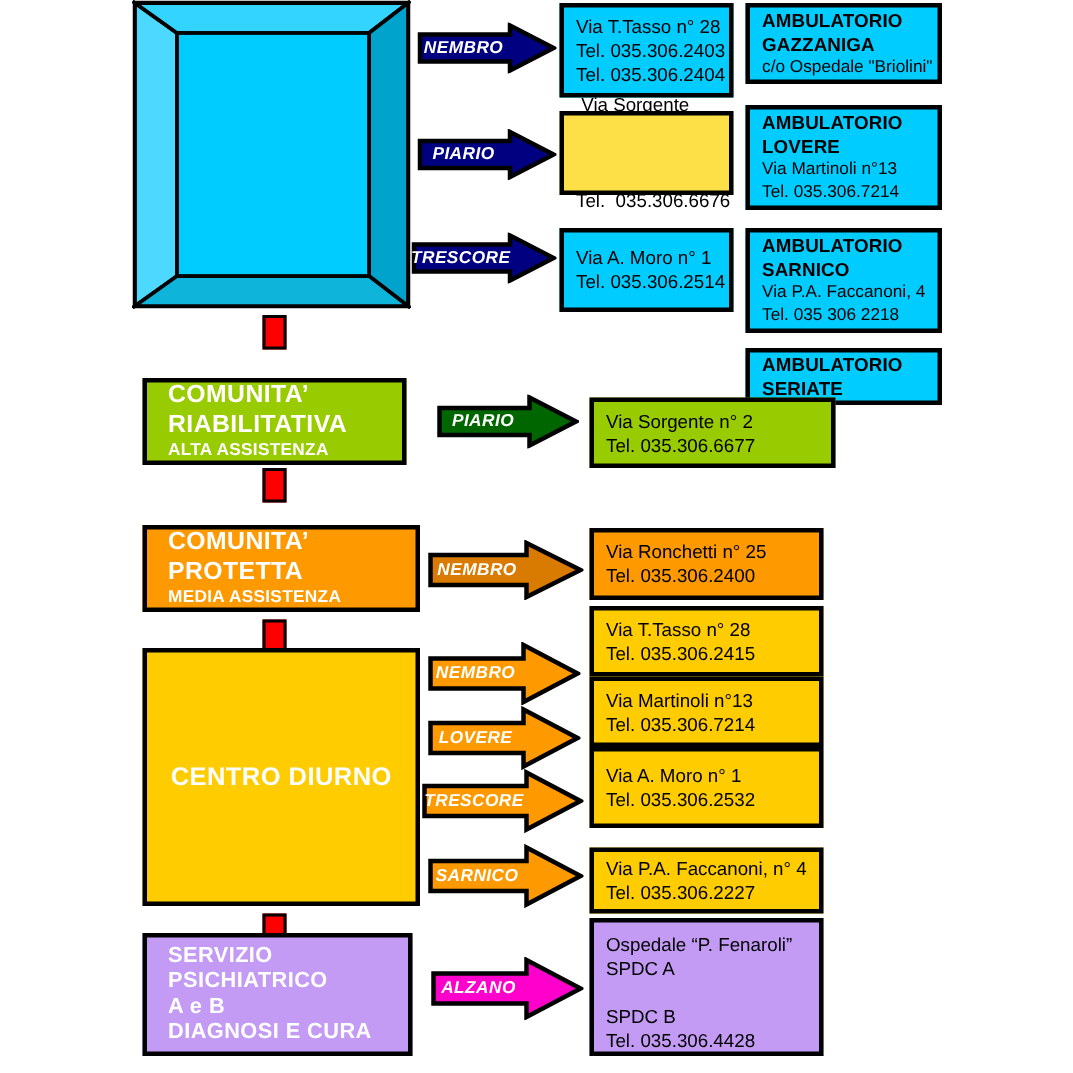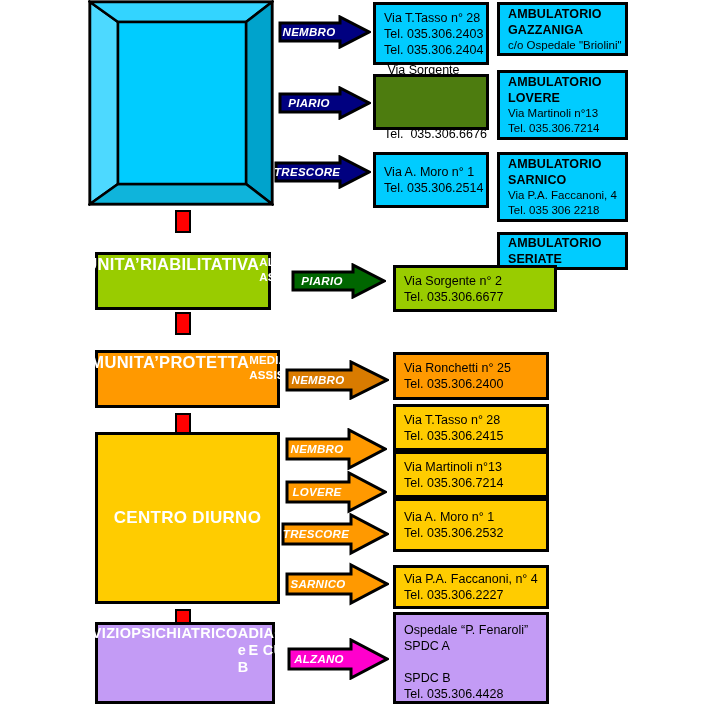--- a/index.html
+++ b/index.html
@@ -23,21 +23,21 @@
   .addr{font-size:12.5px;color:#000;font-weight:400;}
   .addr .ln{letter-spacing:0px;}
   .amb{font-size:12.5px;color:#000;}
   .amb .hd{font-weight:bold;font-size:12.5px;letter-spacing:.1px;}
   .amb .sub{font-weight:400;font-size:11.5px;}
 
   
   .cat{
     position:absolute;box-sizing:border-box;
     border:3px solid #000;
-    display:flex;flex-direction:row;justify-content:center;
+    display:flex;flex-direction:column;justify-content:center;
     padding-left:14px;
     color:#ffffff;
   }
   .cat .t1{font-weight:bold;font-size:16.5px;line-height:1.18;letter-spacing:.3px;}
   .cat .t2{font-weight:bold;font-size:11.5px;line-height:1.3;letter-spacing:.2px;}
 
   
   .cube{position:absolute;}
   .cube svg{display:block;}
   .cube .label{
@@ -103,21 +103,21 @@
     </svg>
     <div class="alab" style="width:66px;">TRESCORE</div>
   </div>
 
   <div class="box addr" style="left:373px;top:2px;width:116px;height:63px;background:#00CCFF;">
     <span class="ln">Via T.Tasso n° 28</span>
     <span class="ln">Tel. 035.306.2403</span>
     <span class="ln">Tel. 035.306.2404</span>
   </div>
 
-  <div class="box addr" style="left:373px;top:74px;width:116px;height:56px;background:#4d7c0f;gap:48px;">
+  <div class="box addr" style="left:373px;top:74px;width:116px;height:56px;background:#fde047;gap:48px;">
     <span class="ln"> Via Sorgente</span>
     <span class="ln">Tel.  035.306.6676</span>
   </div>
 
   <div class="box addr" style="left:373px;top:152px;width:116px;height:56px;background:#00CCFF;">
     <span class="ln">Via A. Moro n° 1</span>
     <span class="ln">Tel. 035.306.2514</span>
   </div>
 
   <div class="box amb" style="left:497px;top:2px;width:131px;height:54px;background:#00CCFF;">

